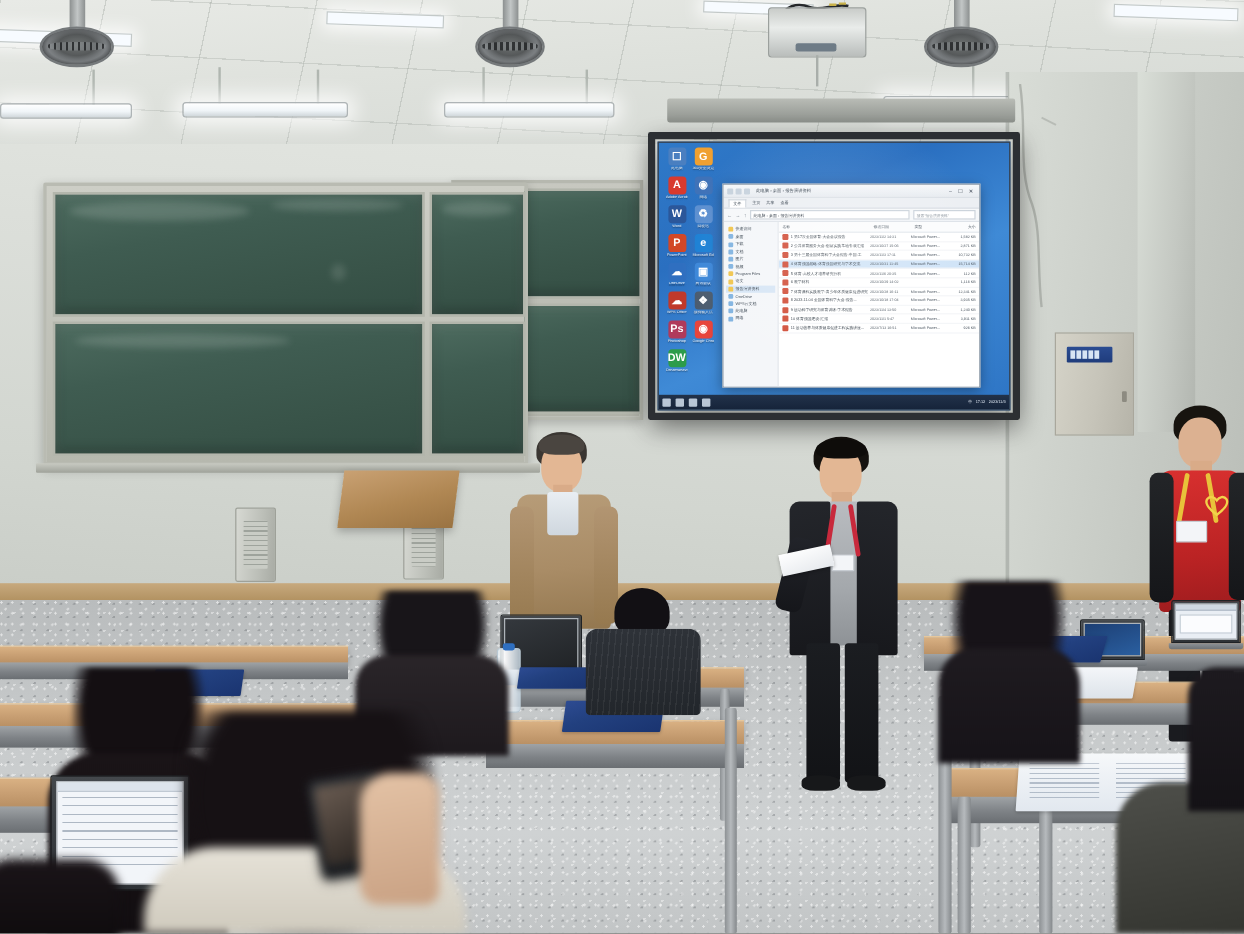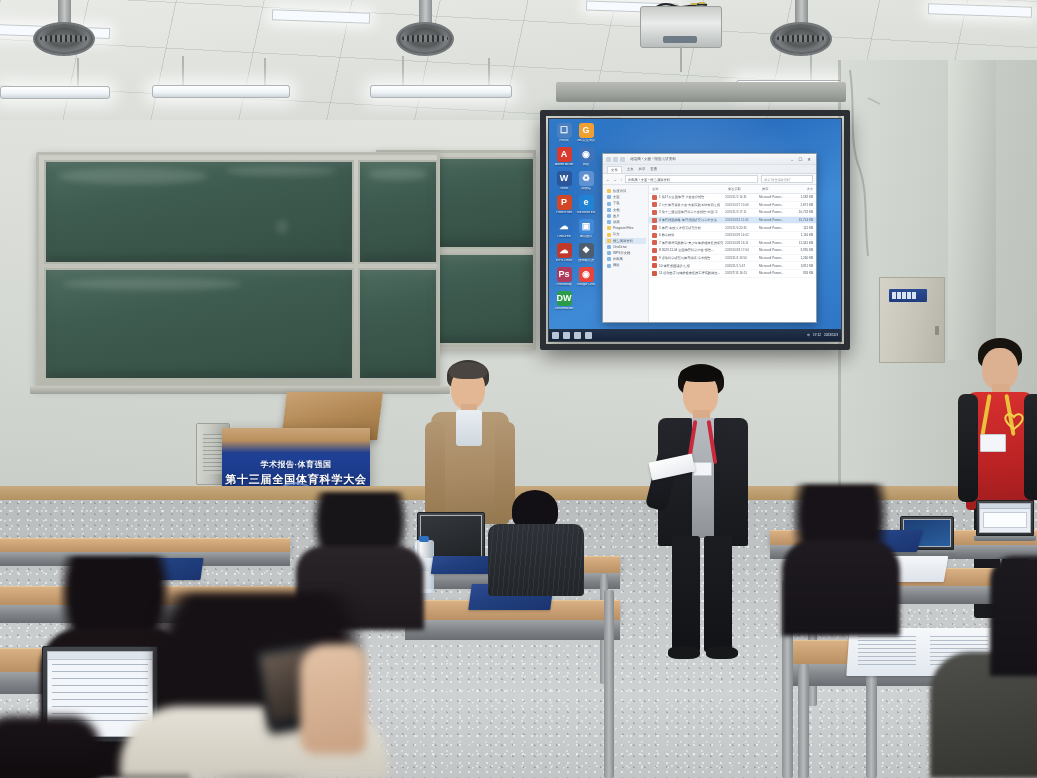--- a/index.html
+++ b/index.html
@@ -711,27 +711,20 @@
         <span>2023/11/3</span>
       </div>
     </div>
     <div class="screen-glow"></div>
   </div>
   <div class="screen-frame-black"></div>
 
   <div class="speaker-box" style="left:196px;top:423px;"></div>
   <div class="speaker-box" style="left:336px;top:421px;"></div>
   <div class="podium-top"></div>
-  <div class="podium-base">
-    <div class="podium-banner">
-      <div class="pb-line1">学术报告·体育强国</div>
-      <div class="pb-line2">第十三届全国体育科学大会</div>
-      <div class="pb-seal"></div>
-    </div>
-  </div>
 
   <div class="stage-front"></div>
   <div class="floor"></div>
 
   <div class="person" style="left:425px;top:360px;">
     <div class="hair" style="left:22px;top:0px;width:42px;height:30px;background:#3a3632;"></div>
     <div class="head" style="left:26px;top:8px;width:34px;height:42px;"></div>
     <div class="hair" style="left:24px;top:2px;width:38px;height:17px;background:#4a4540;"></div>
     <div class="neck" style="left:36px;top:44px;width:16px;height:12px;"></div>
     <div class="torso" style="left:6px;top:52px;width:78px;height:112px;background:linear-gradient(175deg,#b79c78,#a98c66 55%,#93774f);"></div>

